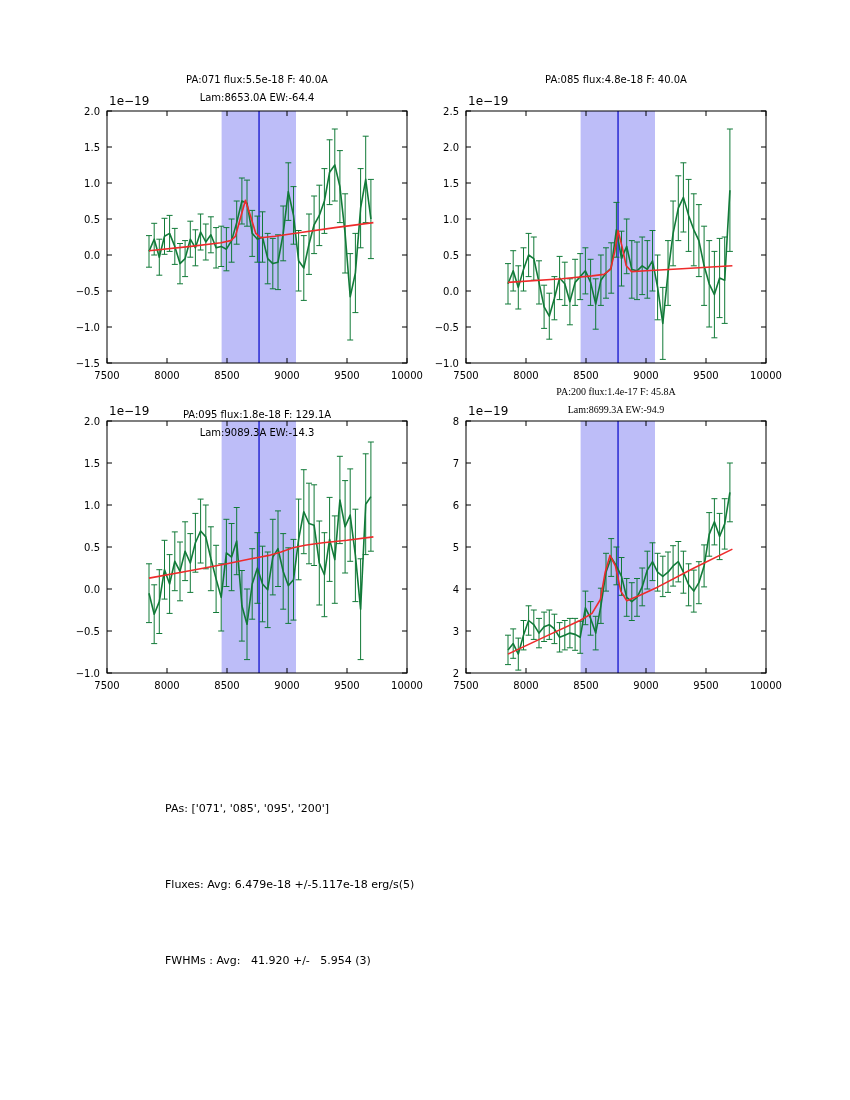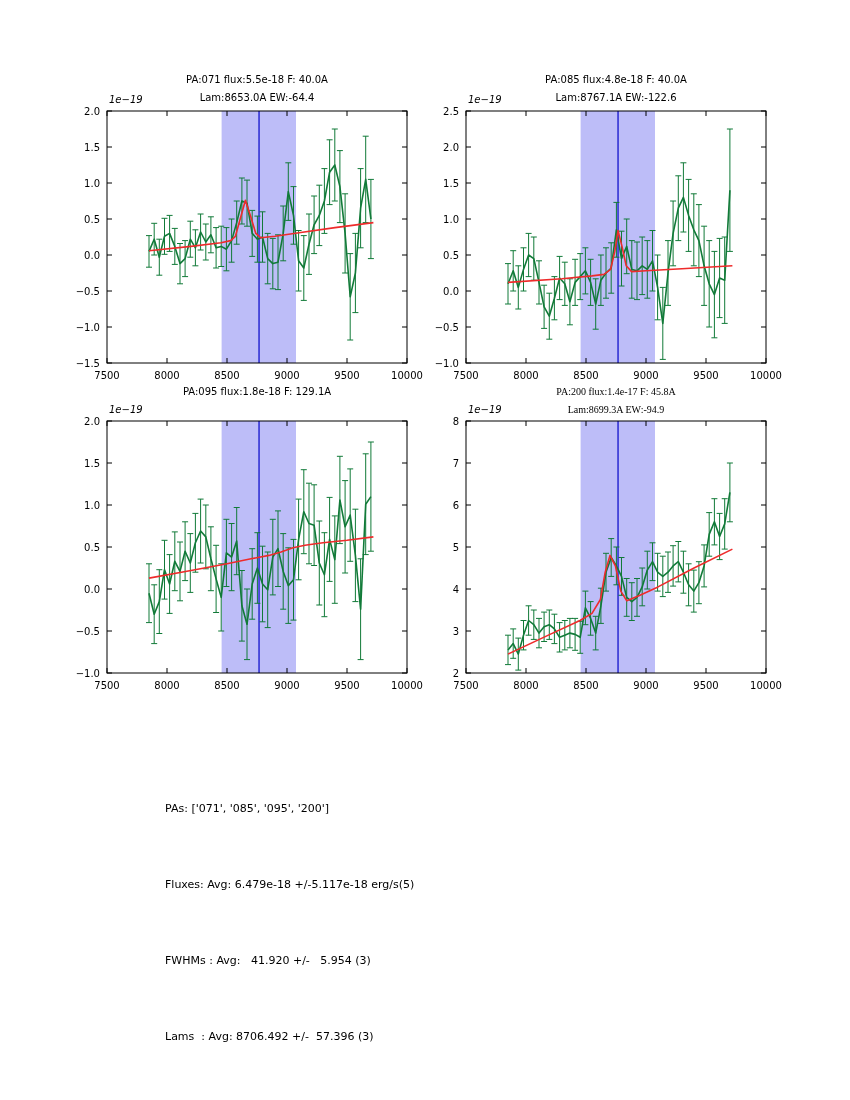--- a/index.html
+++ b/index.html
@@ -3,23 +3,23 @@
 <meta charset="utf-8">
 <style>
   html,body{margin:0;padding:0;background:#fff;}
   .figure{position:relative;width:850px;height:1100px;background:#ffffff;overflow:hidden;
           font-family:"DejaVu Sans",sans-serif;color:#000;}
   #plots{position:absolute;left:0;top:0;}
   #plots text{font-family:"DejaVu Sans",sans-serif;font-size:10px;fill:#000;}
   .ptitle{position:absolute;width:300px;text-align:center;font-size:10px;line-height:17.5px;}
   .t0{left:107px;top:71px;}
   .t1{left:466px;top:71px;}
-  .t2{left:107px;top:383px;}
+  .t2{left:107px;top:406px;}
   .t3{left:466px;top:383px;font-family:Liberation Serif, serif;}
-  .offset{position:absolute;font-size:10px;font-style:italic;}
+  .offset{position:absolute;font-size:12px;}
   .o0{left:109px;top:94px;}
   .o1{left:468px;top:94px;}
   .o2{left:109px;top:404px;}
   .o3{left:468px;top:404px;}
   .summary{position:absolute;left:165px;top:745px;font-size:11px;line-height:25.4px;white-space:pre;}
 </style>
 </head>
 <body>
 
 <div class="figure">
@@ -116,37 +116,36 @@
         <path d="M466.0 673L466.0 668M466.0 421L466.0 426M526.0 673L526.0 668M526.0 421L526.0 426M586.0 673L586.0 668M586.0 421L586.0 426M646.0 673L646.0 668M646.0 421L646.0 426M706.0 673L706.0 668M706.0 421L706.0 426M766.0 673L766.0 668M766.0 421L766.0 426M466 673.0L471 673.0M766 673.0L761 673.0M466 631.0L471 631.0M766 631.0L761 631.0M466 589.0L471 589.0M766 589.0L761 589.0M466 547.0L471 547.0M766 547.0L761 547.0M466 505.0L471 505.0M766 505.0L761 505.0M466 463.0L471 463.0M766 463.0L761 463.0M466 421.0L471 421.0M766 421.0L761 421.0" stroke="#000000" stroke-width="1" fill="none"></path>
       </g>
     </svg>
 
   <div class="ptitle t0">
     <div>PA:071 flux:5.5e-18 F: 40.0A</div>
     <div>Lam:8653.0A EW:-64.4</div>
   </div>
   <div class="ptitle t1">
     <div>PA:085 flux:4.8e-18 F: 40.0A</div>
-    <div>Lam:8767.1A EW:-122.6</div>
   </div>
   <div class="ptitle t2">
     <div>PA:095 flux:1.8e-18 F: 129.1A</div>
+    <div>Lam:9089.3A EW:-14.3</div>
   </div>
   <div class="ptitle t3">
     <div>PA:200 flux:1.4e-17 F: 45.8A</div>
     <div>Lam:8699.3A EW:-94.9</div>
   </div>
 
   <span class="offset o0">1e−19</span>
   <span class="offset o1">1e−19</span>
   <span class="offset o2">1e−19</span>
   <span class="offset o3">1e−19</span>
 
   <div class="summary">
     <div>PAs: ['071', '085', '095', '200']</div>
     <div>Fluxes: Avg: 6.479e-18 +/-5.117e-18 erg/s(5)</div>
     <div>FWHMs : Avg:   41.920 +/-   5.954 (3)</div>
-    <div>Lams  : Avg: 8706.492 +/-  57.396 (3)</div>
     
     
   </div>
 
 </div>
 
 </body></html>

